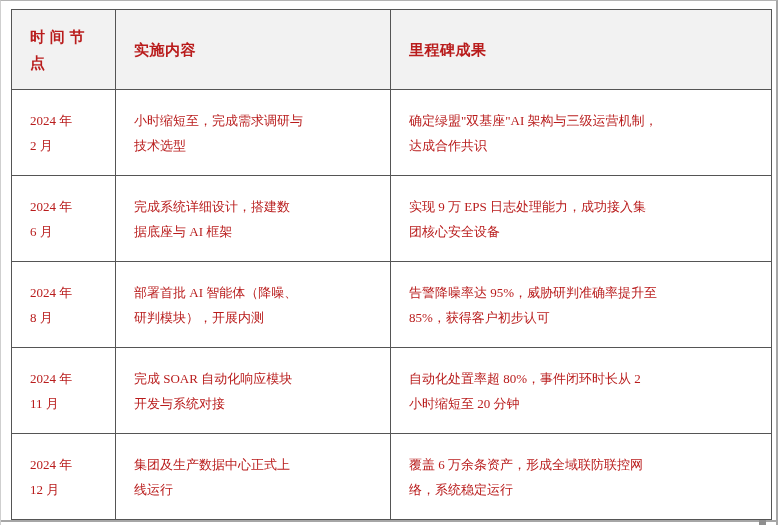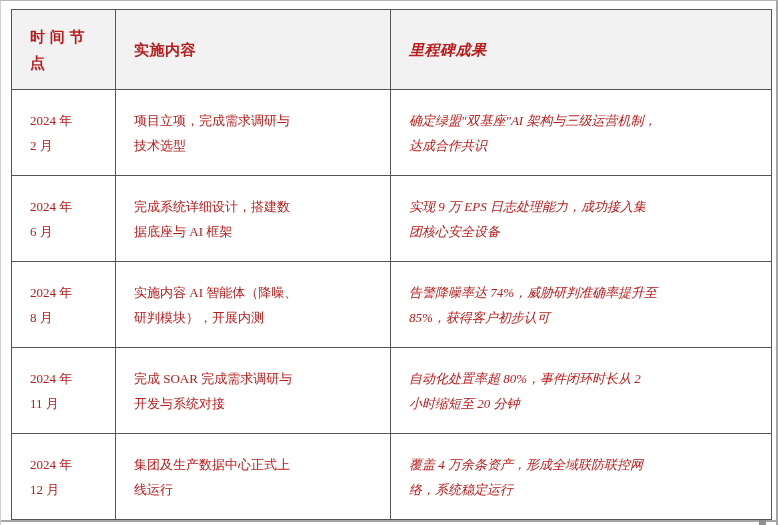--- a/index.html
+++ b/index.html
@@ -47,21 +47,21 @@
     letter-spacing: 0.5px;
   }
   .milestone-table td {
     height: 86px;
     font-size: 13px;
     font-weight: normal;
     line-height: 25px;
   }
   .col-time      { width: 104px; }
   .col-content   { width: 275px; font-family: Liberation Serif, serif; }
-  .col-milestone { width: 381px; padding-left: 21px; font-style: italic; }
+  .col-milestone { width: 381px; padding-left: 21px; }
   .page-bottom-edge {
     position: absolute;
     left: 0;
     top: 519px;
     width: 778px;
     height: 2px;
     background: #a6a6a6;
   }
   .page-corner-notch {
     position: absolute;
@@ -83,55 +83,55 @@
         <th class="col-time">时 间 节
 点</th>
         <th class="col-content">实施内容</th>
         <th class="col-milestone">里程碑成果</th>
       </tr>
     </thead>
     <tbody>
       <tr>
         <td class="col-time">2024 年
 2 月</td>
-        <td class="col-content">项目立项，完成需求调研与
+        <td class="col-content">小时缩短至，完成需求调研与
 技术选型</td>
         <td class="col-milestone">确定绿盟"双基座"AI 架构与三级运营机制，
 达成合作共识</td>
       </tr>
       <tr>
         <td class="col-time">2024 年
 6 月</td>
         <td class="col-content">完成系统详细设计，搭建数
 据底座与 AI 框架</td>
         <td class="col-milestone">实现 9 万 EPS 日志处理能力，成功接入集
 团核心安全设备</td>
       </tr>
       <tr>
         <td class="col-time">2024 年
 8 月</td>
-        <td class="col-content">实施内容 AI 智能体（降噪、
+        <td class="col-content">部署首批 AI 智能体（降噪、
 研判模块），开展内测</td>
-        <td class="col-milestone">告警降噪率达 74%，威胁研判准确率提升至
+        <td class="col-milestone">告警降噪率达 95%，威胁研判准确率提升至
 85%，获得客户初步认可</td>
       </tr>
       <tr>
         <td class="col-time">2024 年
 11 月</td>
-        <td class="col-content">完成 SOAR 完成需求调研与
+        <td class="col-content">完成 SOAR 自动化响应模块
 开发与系统对接</td>
         <td class="col-milestone">自动化处置率超 80%，事件闭环时长从 2
 小时缩短至 20 分钟</td>
       </tr>
       <tr>
         <td class="col-time">2024 年
 12 月</td>
         <td class="col-content">集团及生产数据中心正式上
 线运行</td>
-        <td class="col-milestone">覆盖 4 万余条资产，形成全域联防联控网
+        <td class="col-milestone">覆盖 6 万余条资产，形成全域联防联控网
 络，系统稳定运行</td>
       </tr>
     </tbody>
   </table>
 
   <div class="page-bottom-edge"></div>
   <div class="page-corner-notch"></div>
 
 </div>
 

